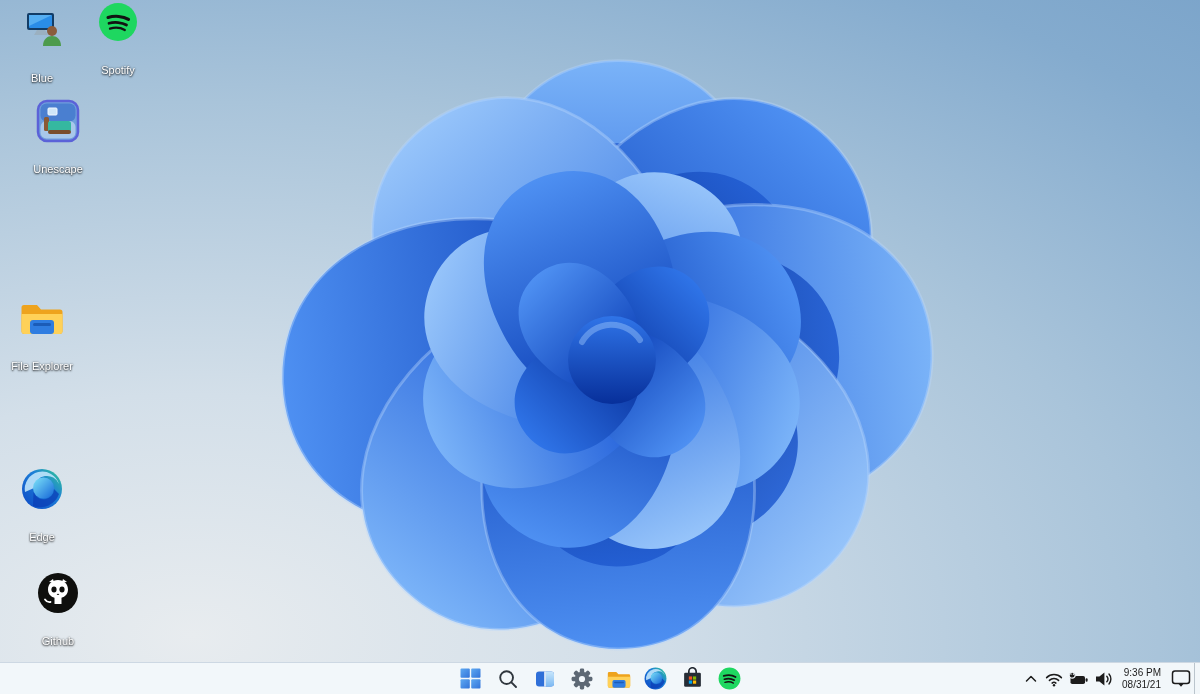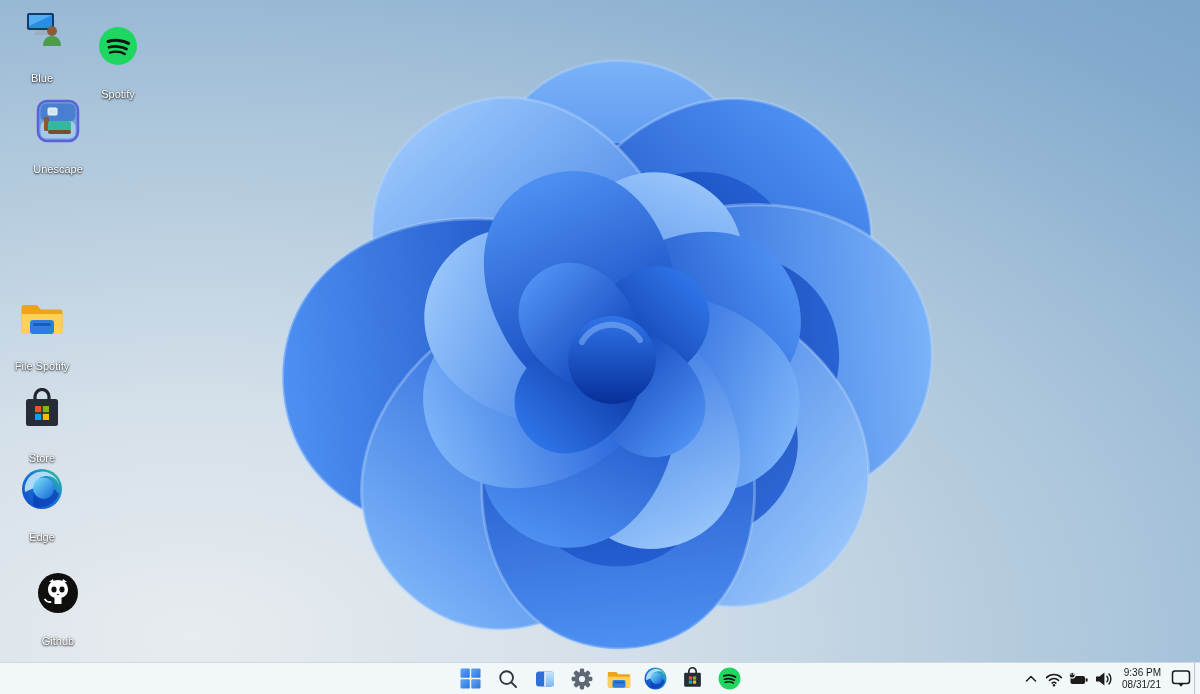--- a/index.html
+++ b/index.html
@@ -17,21 +17,21 @@
 
   
   .cell{ position:absolute; width:76px; display:flex; flex-direction:column;
     align-items:center; cursor:default; }
   .cell .img{ width:44px; height:44px; display:flex; align-items:center;
     justify-content:center; }
   .cell .lbl{ margin-top:20px; font-size:11px; line-height:13px; color:#fff;
     text-align:center; text-shadow:0 1px 2px rgba(0,0,0,.85), 0 0 2px rgba(0,0,0,.5);
     max-width:74px; }
   #cell-blue        { left:4px;  top:8px;  }
-  #cell-spotify     { left:80px; top:24px;  }
+  #cell-spotify     { left:80px; top:0;  }
   #cell-unescape    { left:20px;  top:99px; }
   #cell-recycle     { left:4px;  top:201px;}
   #cell-explorer    { left:4px;  top:296px;}
   #cell-store       { left:4px;  top:388px;}
   #cell-edge        { left:4px;  top:467px;}
   #cell-github      { left:20px;  top:571px;}
 
   
   .taskbar{
     position:relative; width:1200px; height:32px;
@@ -162,36 +162,23 @@
 
   <div class="cell" id="cell-explorer">
     <div class="img">
       <svg width="44" height="44" viewBox="0 0 44 44">
         <path d="M4,9 h13 l4,4.5 H40 a2.5,2.5 0 0 1 2.5,2.5 V35 a3,3 0 0 1 -3,3 H4.5 A3,3 0 0 1 1.5,35 V11.5 A2.5,2.5 0 0 1 4,9 Z" fill="#eea31d"></path>
         <path d="M1.5,18 H42.5 V35 a3,3 0 0 1 -3,3 H4.5 a3,3 0 0 1 -3,-3 Z" fill="#ffd158"></path>
         <rect x="10" y="24" width="24" height="14" rx="3" fill="#2f7de1"></rect>
         <rect x="13" y="27" width="18" height="3" rx="1.5" fill="#1b5cb8"></rect>
       </svg>
     </div>
-    <div class="lbl">File Spotify</div>
-  </div>
-
-  <div class="cell" id="cell-store">
-    <div class="img">
-      <svg width="44" height="44" viewBox="0 0 44 44">
-        <path d="M15,12 V8.5 a7,7 0 0 1 14,0 V12" stroke="#20262e" stroke-width="3.2" fill="none"></path>
-        <rect x="6" y="11" width="32" height="27" rx="2.5" fill="#262d36"></rect>
-        <rect x="15" y="18" width="6.2" height="6.2" fill="#f25022"></rect>
-        <rect x="22.8" y="18" width="6.2" height="6.2" fill="#7fba00"></rect>
-        <rect x="15" y="25.8" width="6.2" height="6.2" fill="#00a4ef"></rect>
-        <rect x="22.8" y="25.8" width="6.2" height="6.2" fill="#ffb900"></rect>
-      </svg>
-    </div>
-    <div class="lbl">Store</div>
-  </div>
+    <div class="lbl">File Explorer</div>
+  </div>
+
 
   <div class="cell" id="cell-edge">
     <div class="img">
       <svg width="42" height="42" viewBox="0 0 42 42">
         <defs>
           <linearGradient id="egBase" x1="0" y1="1" x2="1" y2="0">
             <stop offset="0" stop-color="#0d47c4"></stop>
               <stop offset="0.6" stop-color="#1d7fd8"></stop>
               <stop offset="1" stop-color="#35cf8d"></stop>
           </linearGradient>

